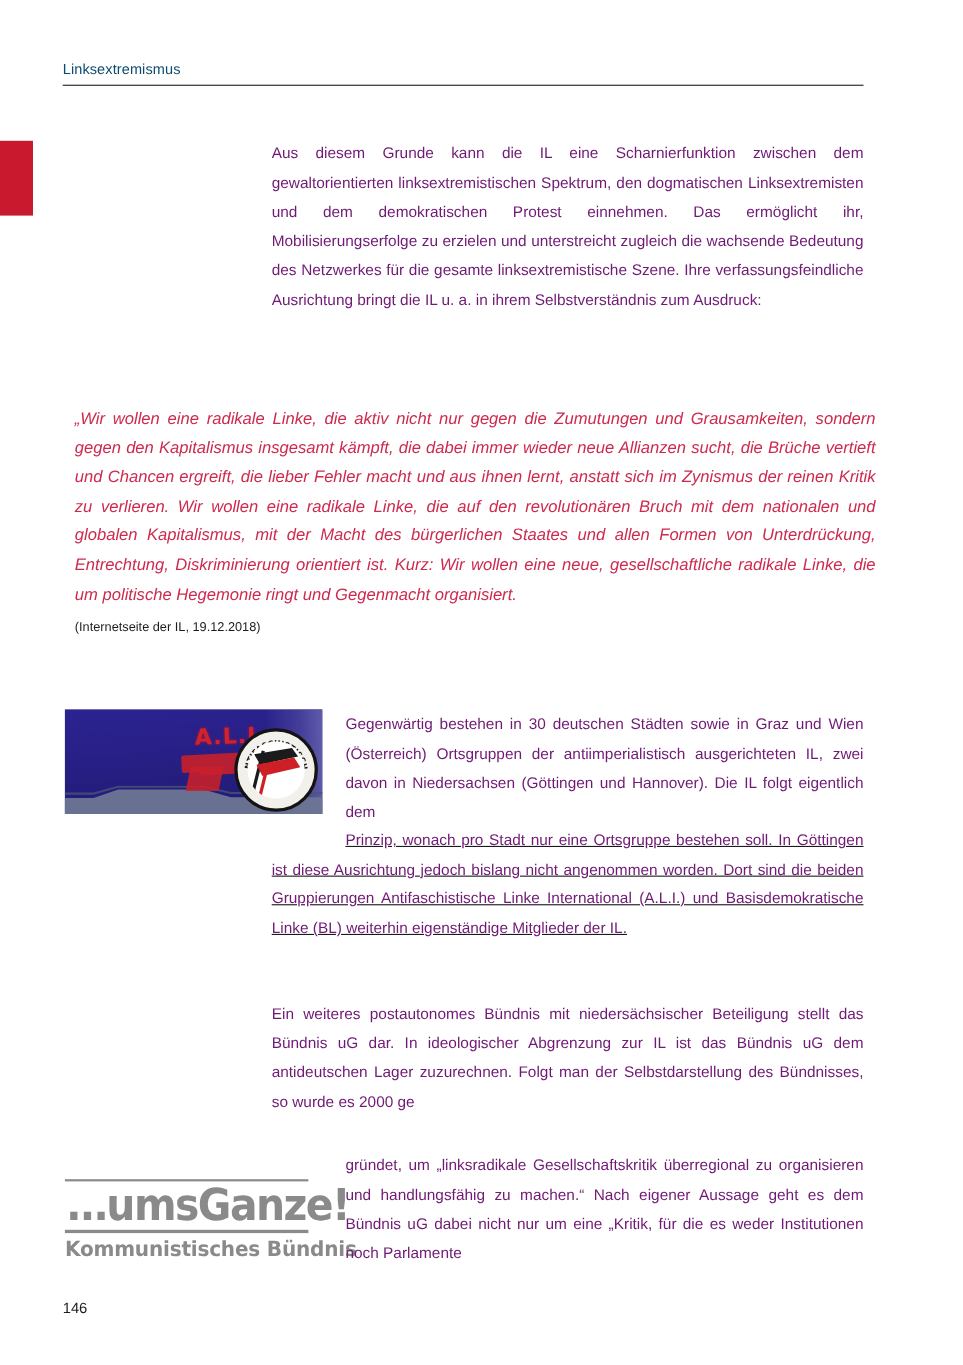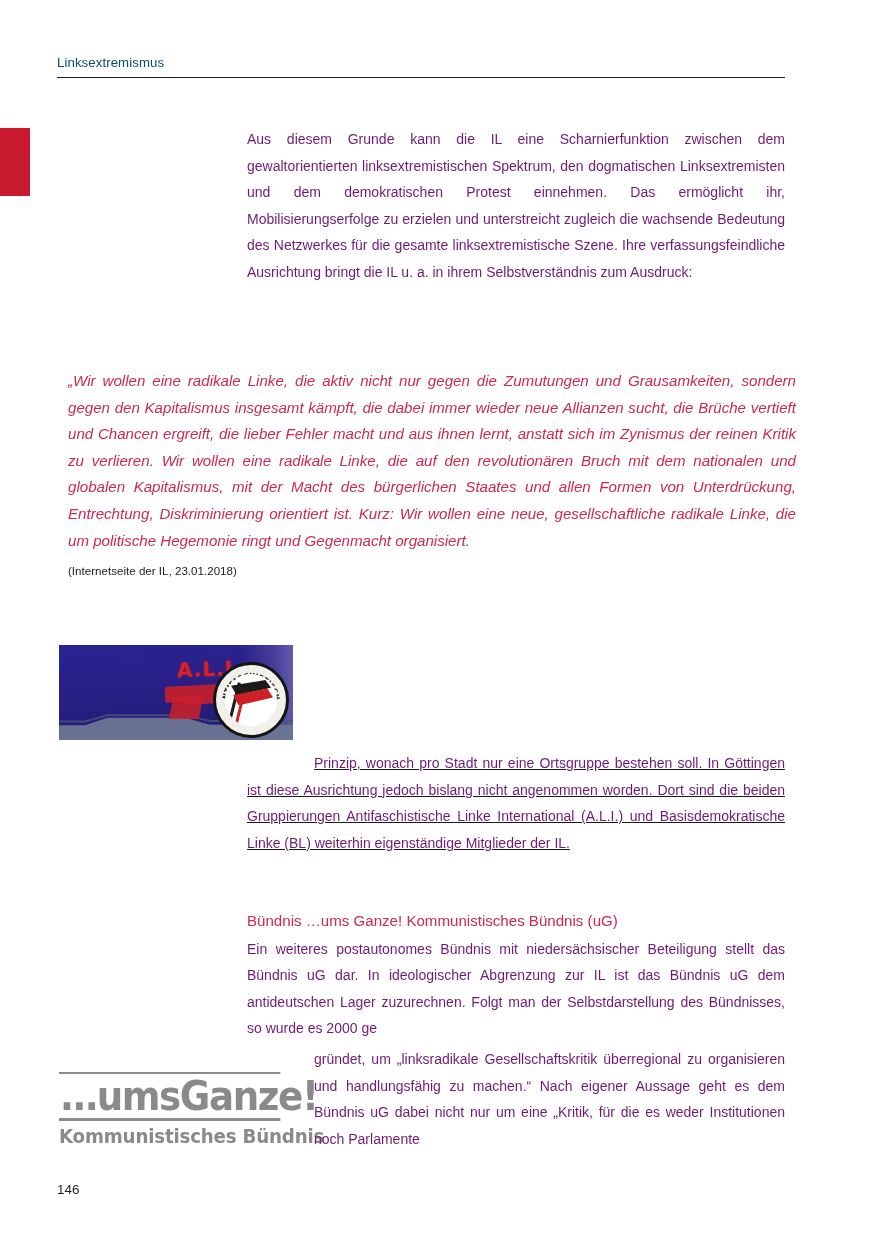--- a/index.html
+++ b/index.html
@@ -325,21 +325,21 @@
   </div>
 
   <div class="chapter-tab"></div>
 
   <div class="col-main">
     <p class="body">Aus diesem Grunde kann die IL eine Scharnierfunktion zwischen dem gewaltorientierten linksextremistischen Spektrum, den dog­matischen Linksextremisten und dem demokratischen Protest ein­nehmen. Das ermöglicht ihr, Mobilisierungserfolge zu erzielen und unterstreicht zugleich die wachsende Bedeutung des Netzwerkes für die gesamte linksextremistische Szene. Ihre verfassungsfeindli­che Ausrichtung bringt die IL u. a. in ihrem Selbstverständnis zum Ausdruck:</p>
   </div>
 
   <div class="col-full quote-block">
     <p class="quote">„Wir wollen eine radikale Linke, die aktiv nicht nur gegen die Zumutungen und Grausam­keiten, sondern gegen den Kapitalismus insgesamt kämpft, die dabei immer wieder neue Allianzen sucht, die Brüche vertieft und Chancen ergreift, die lieber Fehler macht und aus ihnen lernt, anstatt sich im Zynismus der reinen Kritik zu verlieren. Wir wollen eine radikale Linke, die auf den revolutionären Bruch mit dem nationalen und globalen Kapitalismus, mit der Macht des bürgerlichen Staates und allen Formen von Unterdrückung, Entrechtung, Diskriminierung orientiert ist. Kurz: Wir wollen eine neue, gesellschaftliche radikale Linke, die um politische Hegemonie ringt und Gegenmacht organisiert.</p>
-    <span class="quote-source">(Internetseite der IL, 23.01.2018)</span>
+    <span class="quote-source">(Internetseite der IL, 19.12.2018)</span>
   </div>
 
   <div class="figure-ali">
     <div class="ali-sky"></div>
     <div class="ali-sky-right"></div>
     <div class="ali-roof"></div>
     <div class="ali-roof-edge"></div>
     <div class="ali-scrawl"></div>
     <div class="ali-scrawl2"></div>
     <div class="ali-text">A.L.I.</div>
@@ -358,26 +358,28 @@
       </svg>
       <div class="antifa-inner">
         <div class="flag-pole-a"></div>
         <div class="flag-pole-b"></div>
         <div class="flag-black"></div>
         <div class="flag-red"></div>
       </div>
     </div>
   </div>
 
+  <div class="para-wrap-ali">
+    <p class="body">Gegenwärtig bestehen in 30 deutschen Städten sowie in Graz und Wien (Österreich) Ortsgruppen der antiimperi­alistisch ausgerichteten IL, zwei davon in Niedersachsen (Göttingen und Hannover). Die IL folgt eigentlich dem</p>
+  </div>
   <div class="para-after-ali">
     <p class="body">Prinzip, wonach pro Stadt nur eine Ortsgruppe bestehen soll. In Göttingen ist diese Ausrichtung jedoch bislang nicht ange­nommen worden. Dort sind die beiden Gruppierungen Antifaschis­tische Linke International (A.L.I.) und Basisdemokratische Linke (BL) weiterhin eigenständige Mitglieder der IL.</p>
   </div>
 
   <div class="ug-section">
-    <h2 class="subhead">Bündnis …ums Ganze! Kommunistisches Bündnis (uG)</h2>
     <p class="body">Ein weiteres postautonomes Bündnis mit niedersächsischer Betei­ligung stellt das Bündnis uG dar. In ideologischer Abgrenzung zur IL ist das Bündnis uG dem antideutschen Lager zuzurechnen. Folgt man der Selbstdarstellung des Bündnisses, so wurde es 2000 ge­</p>
   </div>
 
   <div class="figure-ug">
     <span class="ug-word">…umsGanze!</span>
     <span class="ug-sub">Kommunistisches Bündnis</span>
   </div>
 
   <div class="ug-tail">
     <p class="body">gründet, um „linksradikale Gesellschaftskritik überregional zu organisieren und handlungsfähig zu machen.“ Nach ei­gener Aussage geht es dem Bündnis uG dabei nicht nur um eine „Kritik, für die es weder Institutionen noch Parlamente</p>

